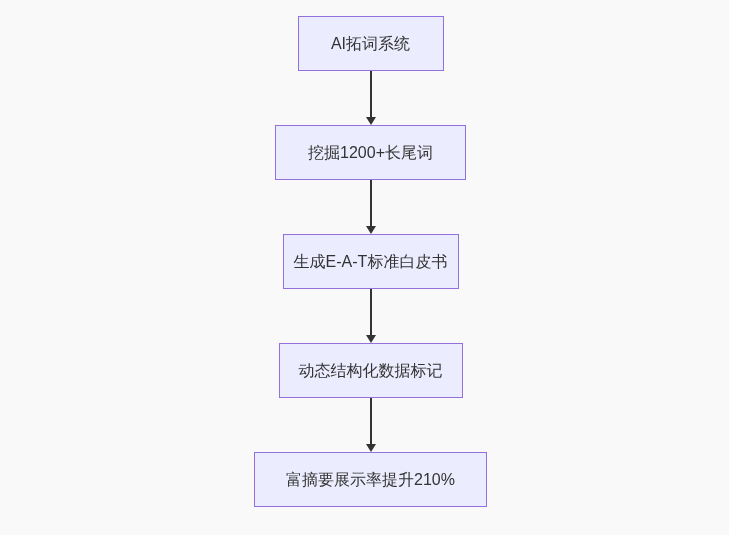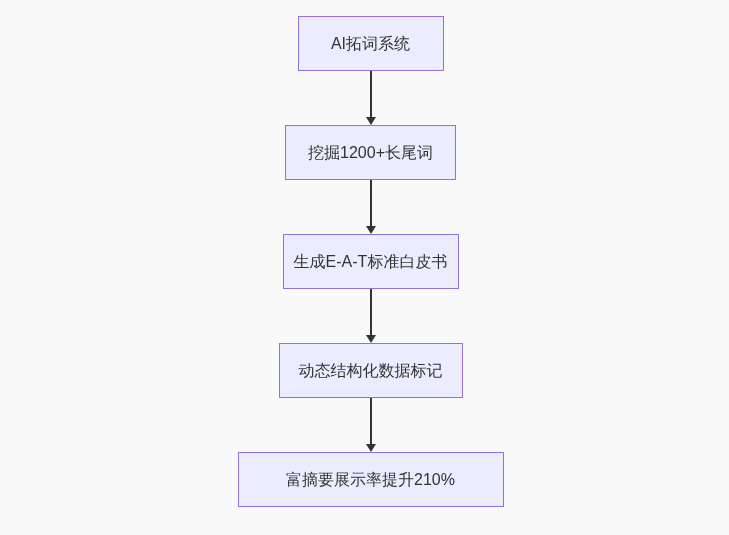--- a/index.html
+++ b/index.html
@@ -36,24 +36,24 @@
     flex: none;
     text-align: center;
   }
   .node-label {
     color: var(--text);
     font-size: 16px;
     white-space: nowrap;
     line-height: 1;
   }
   .node-0 { width: 146px; }
-  .node-1 { width: 171px; }
+  .node-1 { width: 191px; }
   .node-2 { width: 176px; }
   .node-3 { width: 184px; }
-  .node-4 { width: 266px; }
+  .node-4 { width: 233px; }
   .arrow {
     height: 54px;
     display: flex;
     flex-direction: column;
     align-items: center;
     flex: none;
   }
   .arrow-line {
     width: 2px;
     height: 46px;

